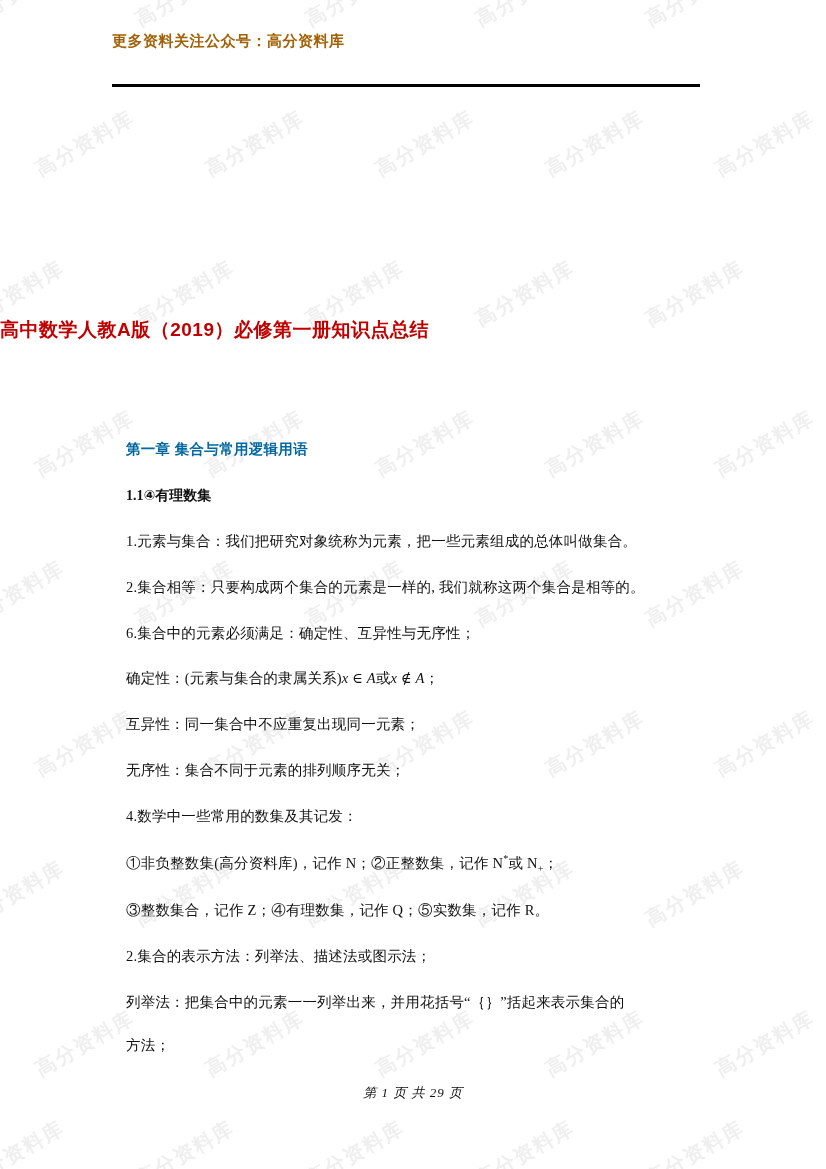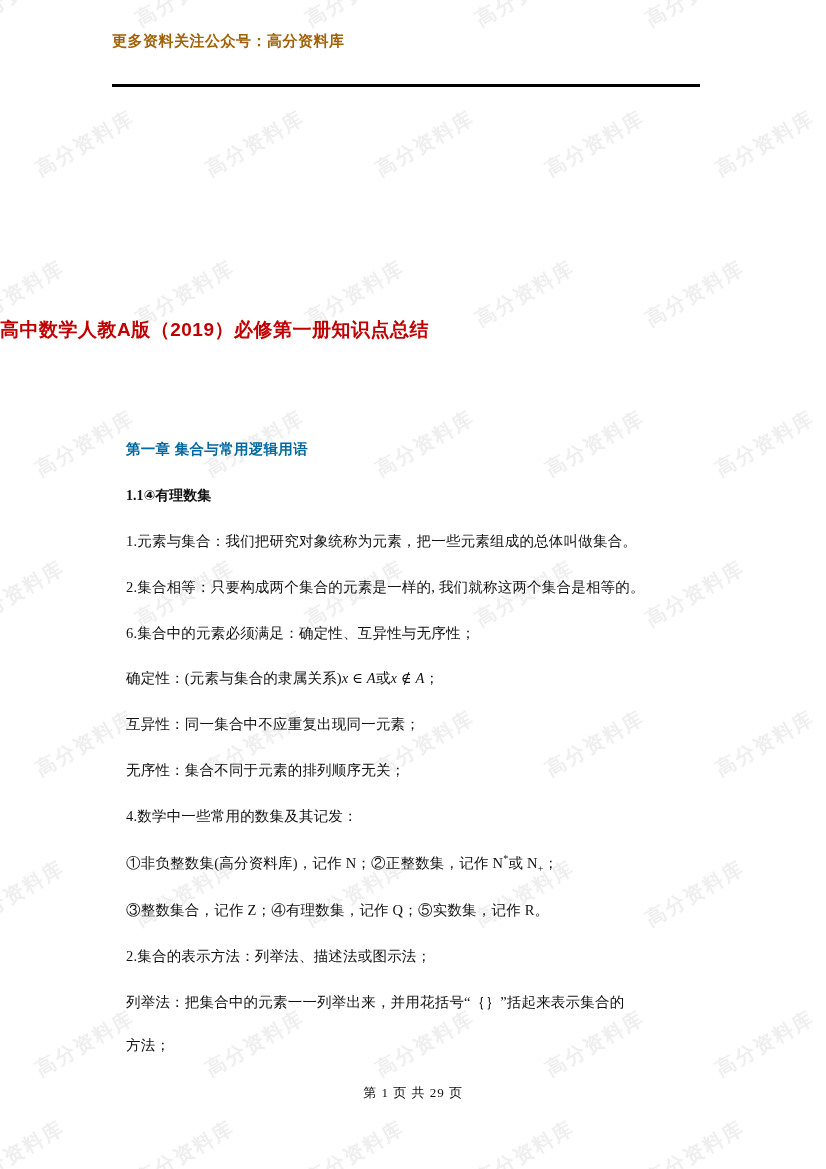--- a/index.html
+++ b/index.html
@@ -127,20 +127,21 @@
   
   .footer {
     position: absolute;
     top: 1084px;
     left: 0;
     width: 826px;
     text-align: center;
     font-size: 13px;
     color: #111111;
     letter-spacing: 1px;
+    font-style: italic;
   }
 </style>
 </head>
 <body>
 
 <div class="page">
 
   <div class="wm-layer" id="wm-layer">
       <span class="wm" style="left: -40px; top: -20px;">高分资料库</span>
       <span class="wm" style="left: 130px; top: -20px;">高分资料库</span>

